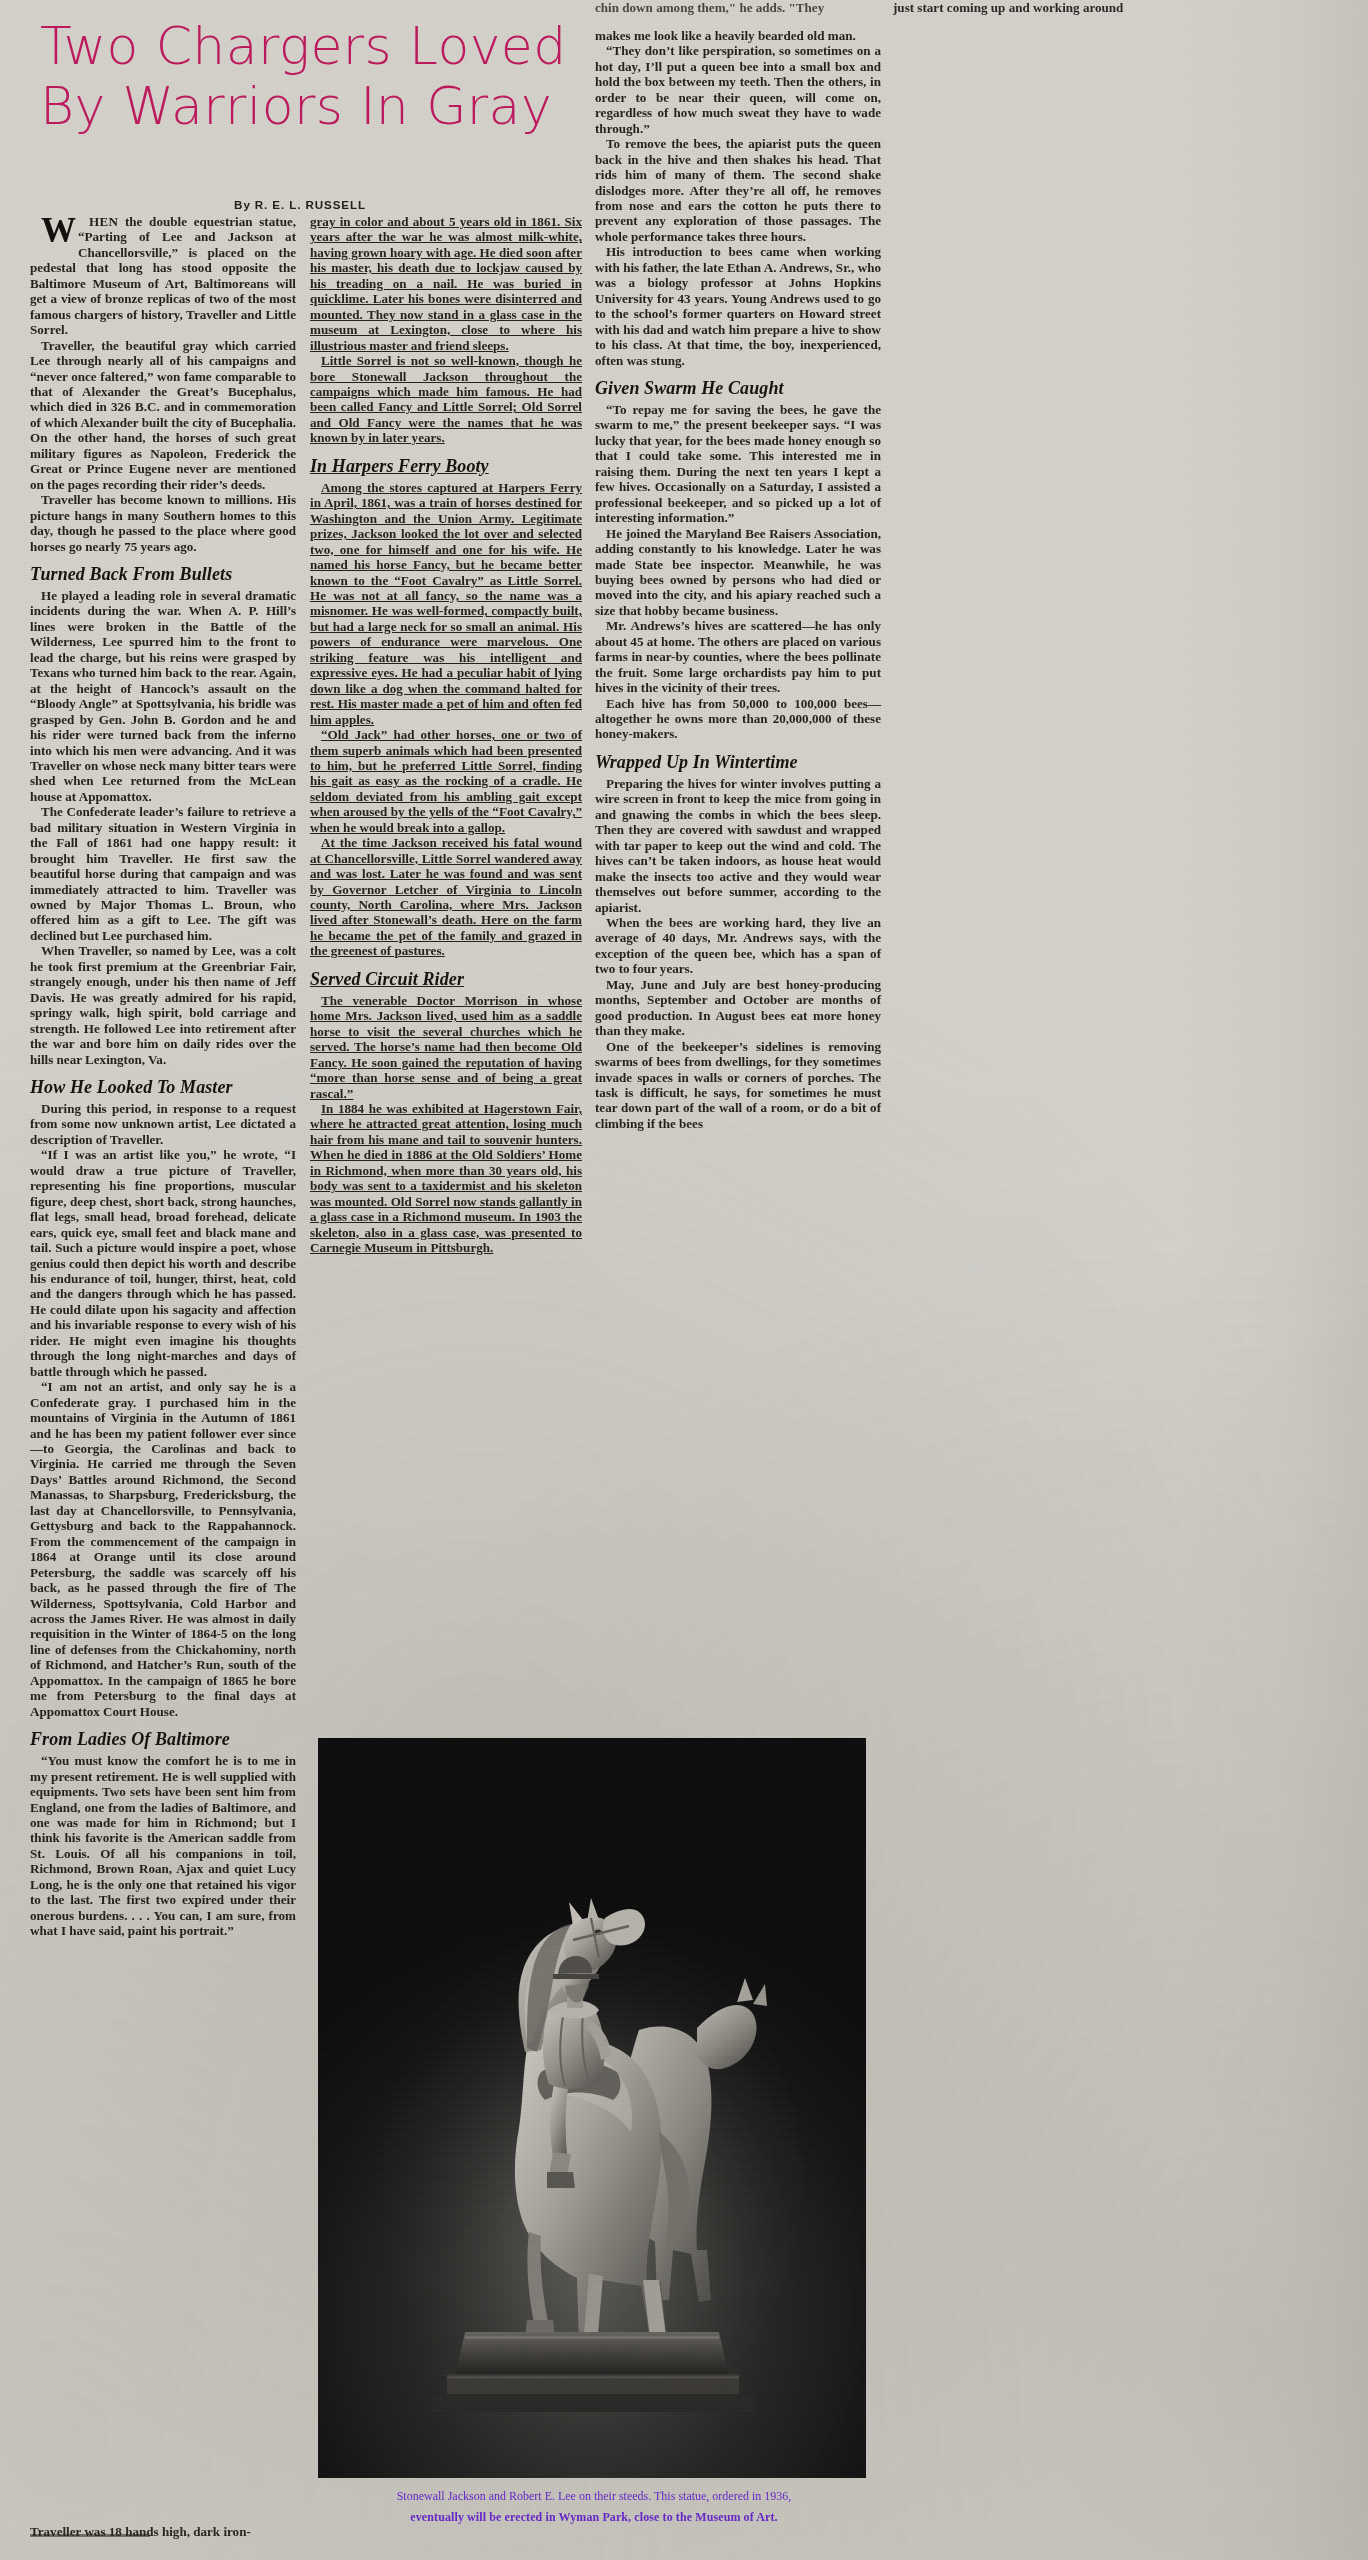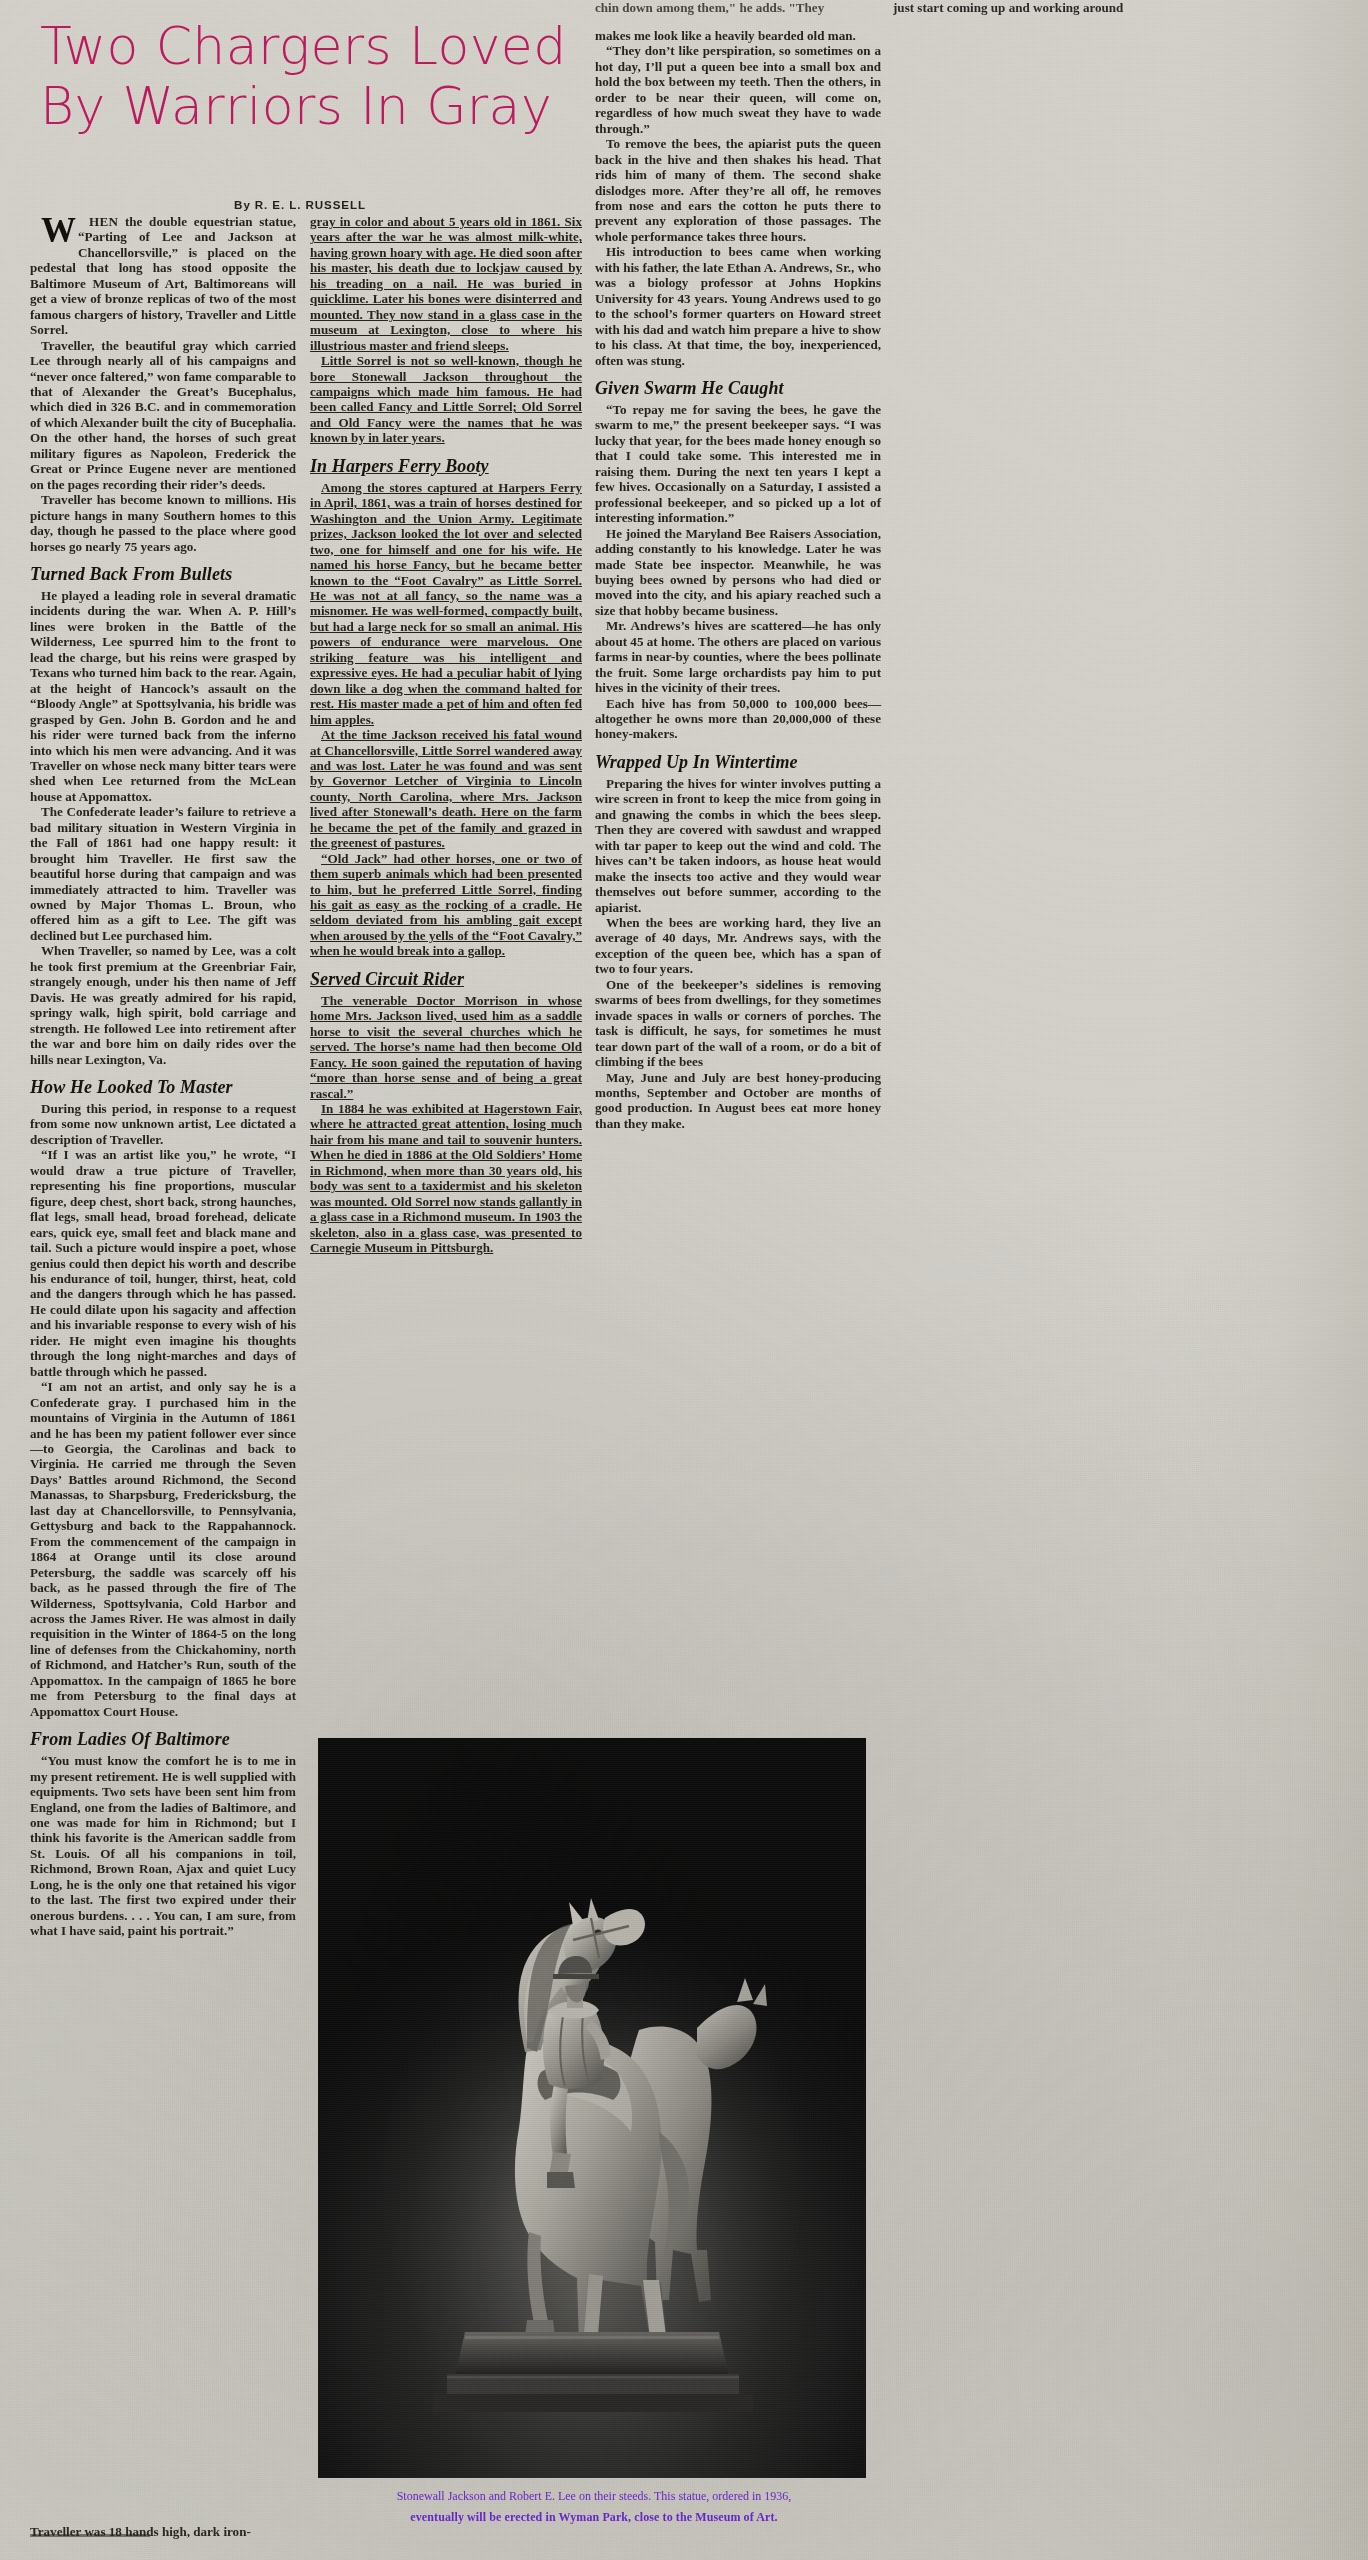--- a/index.html
+++ b/index.html
@@ -286,42 +286,42 @@
     <p>“You must know the comfort he is to me in my present retirement. He is well supplied with equipments. Two sets have been sent him from England, one from the ladies of Baltimore, and one was made for him in Richmond; but I think his favorite is the American saddle from St. Louis. Of all his companions in toil, Richmond, Brown Roan, Ajax and quiet Lucy Long, he is the only one that retained his vigor to the last. The first two expired under their onerous burdens. . . . You can, I am sure, from what I have said, paint his portrait.”</p>
   </div>
   <div class="bottom-bleed">Traveller was 18 hands high, dark iron-</div>
   <div class="underscore-smudge"></div>
 
   <div class="col" id="col2">
     <p class="noind">gray in color and about 5 years old in 1861. Six years after the war he was almost milk-white, having grown hoary with age. He died soon after his master, his death due to lockjaw caused by his treading on a nail. He was buried in quicklime. Later his bones were disinterred and mounted. They now stand in a glass case in the museum at Lexington, close to where his illustrious master and friend sleeps.</p>
     <p>Little Sorrel is not so well-known, though he bore Stonewall Jackson throughout the campaigns which made him famous. He had been called Fancy and Little Sorrel; Old Sorrel and Old Fancy were the names that he was known by in later years.</p>
     <div class="subhead">In Harpers Ferry Booty</div>
     <p>Among the stores captured at Harpers Ferry in April, 1861, was a train of horses destined for Washington and the Union Army. Legitimate prizes, Jackson looked the lot over and selected two, one for himself and one for his wife. He named his horse Fancy, but he became better known to the “Foot Cavalry” as Little Sorrel. He was not at all fancy, so the name was a misnomer. He was well-formed, compactly built, but had a large neck for so small an animal. His powers of endurance were marvelous. One striking feature was his intelligent and expressive eyes. He had a peculiar habit of lying down like a dog when the command halted for rest. His master made a pet of him and often fed him apples.</p>
+    <p>“Old Jack” had other horses, one or two of them superb animals which had been presented to him, but he preferred Little Sorrel, finding his gait as easy as the rocking of a cradle. He seldom deviated from his ambling gait except when aroused by the yells of the “Foot Cavalry,” when he would break into a gallop.</p>
     <p>At the time Jackson received his fatal wound at Chancellorsville, Little Sorrel wandered away and was lost. Later he was found and was sent by Governor Letcher of Virginia to Lincoln county, North Carolina, where Mrs. Jackson lived after Stonewall’s death. Here on the farm he became the pet of the family and grazed in the greenest of pastures.</p>
-    <p>“Old Jack” had other horses, one or two of them superb animals which had been presented to him, but he preferred Little Sorrel, finding his gait as easy as the rocking of a cradle. He seldom deviated from his ambling gait except when aroused by the yells of the “Foot Cavalry,” when he would break into a gallop.</p>
     <div class="subhead">Served Circuit Rider</div>
     <p>The venerable Doctor Morrison in whose home Mrs. Jackson lived, used him as a saddle horse to visit the several churches which he served. The horse’s name had then become Old Fancy. He soon gained the reputation of having “more than horse sense and of being a great rascal.”</p>
     <p>In 1884 he was exhibited at Hagerstown Fair, where he attracted great attention, losing much hair from his mane and tail to souvenir hunters. When he died in 1886 at the Old Soldiers’ Home in Richmond, when more than 30 years old, his body was sent to a taxidermist and his skeleton was mounted. Old Sorrel now stands gallantly in a glass case in a Richmond museum. In 1903 the skeleton, also in a glass case, was presented to Carnegie Museum in Pittsburgh.</p>
   </div>
 
   <div class="col" id="col3">
     <p class="noind">makes me look like a heavily bearded old man.</p>
     <p>“They don’t like perspiration, so sometimes on a hot day, I’ll put a queen bee into a small box and hold the box between my teeth. Then the others, in order to be near their queen, will come on, regardless of how much sweat they have to wade through.”</p>
     <p>To remove the bees, the apiarist puts the queen back in the hive and then shakes his head. That rids him of many of them. The second shake dislodges more. After they’re all off, he removes from nose and ears the cotton he puts there to prevent any exploration of those passages. The whole performance takes three hours.</p>
     <p>His introduction to bees came when working with his father, the late Ethan A. Andrews, Sr., who was a biology professor at Johns Hopkins University for 43 years. Young Andrews used to go to the school’s former quarters on Howard street with his dad and watch him prepare a hive to show to his class. At that time, the boy, inexperienced, often was stung.</p>
     <div class="subhead">Given Swarm He Caught</div>
     <p>“To repay me for saving the bees, he gave the swarm to me,” the present beekeeper says. “I was lucky that year, for the bees made honey enough so that I could take some. This interested me in raising them. During the next ten years I kept a few hives. Occasionally on a Saturday, I assisted a professional beekeeper, and so picked up a lot of interesting information.”</p>
     <p>He joined the Maryland Bee Raisers Association, adding constantly to his knowledge. Later he was made State bee inspector. Meanwhile, he was buying bees owned by persons who had died or moved into the city, and his apiary reached such a size that hobby became business.</p>
     <p>Mr. Andrews’s hives are scattered—he has only about 45 at home. The others are placed on various farms in near-by counties, where the bees pollinate the fruit. Some large orchardists pay him to put hives in the vicinity of their trees.</p>
     <p>Each hive has from 50,000 to 100,000 bees—altogether he owns more than 20,000,000 of these honey-makers.</p>
     <div class="subhead">Wrapped Up In Wintertime</div>
     <p>Preparing the hives for winter involves putting a wire screen in front to keep the mice from going in and gnawing the combs in which the bees sleep. Then they are covered with sawdust and wrapped with tar paper to keep out the wind and cold. The hives can’t be taken indoors, as house heat would make the insects too active and they would wear themselves out before summer, according to the apiarist.</p>
     <p>When the bees are working hard, they live an average of 40 days, Mr. Andrews says, with the exception of the queen bee, which has a span of two to four years.</p>
+    <p>May, June and July are best honey-producing months, September and October are months of good production. In August bees eat more honey than they make.</p>
     <p>One of the beekeeper’s sidelines is removing swarms of bees from dwellings, for they sometimes invade spaces in walls or corners of porches. The task is difficult, he says, for sometimes he must tear down part of the wall of a room, or do a bit of climbing if the bees</p>
-    <p>May, June and July are best honey-producing months, September and October are months of good production. In August bees eat more honey than they make.</p>
   </div>
 
   <div class="photo-wrap">
     <div class="photo-sky"></div>
     <svg class="statue" viewBox="0 0 430 640" preserveAspectRatio="xMidYMid meet">
       <defs>
         <linearGradient id="bronze" x1="0" y1="0" x2="1" y2="1">
           <stop offset="0%" stop-color="#e8e6e0"></stop>
           <stop offset="38%" stop-color="#bcb9b1"></stop>
           <stop offset="70%" stop-color="#83817b"></stop>

